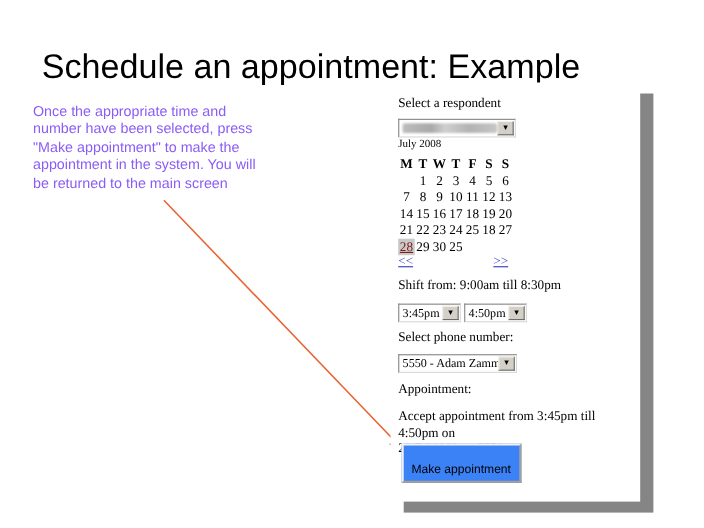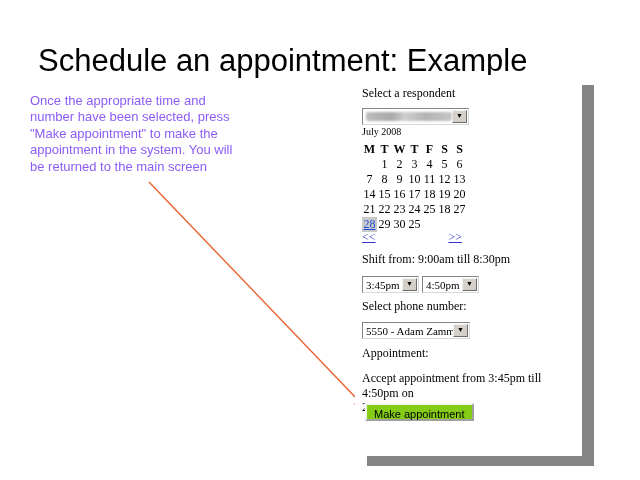--- a/index.html
+++ b/index.html
@@ -48,29 +48,29 @@
     height: 9px; margin-left: 3px; flex: 1;
     background: linear-gradient(90deg,#bdbdbd 0%,#a9a9a9 30%,#cfcfcf 45%,#b3b3b3 70%,#c6c6c6 100%);
     filter: blur(1.2px); border-radius: 2px;
   }
 
   .cal { position: absolute; left: 7px; top: 51px; width: 106px; }
   .cal-title { text-align: left; font-size: 10px; height: 15px; }
   .cal table { border-collapse: collapse; margin-top: 1px; }
   .cal td, .cal th { width: 15px; height: 15px; text-align: center; font-size: 12px; padding: 0; font-family: "Liberation Serif", serif; }
   .cal th { font-weight: bold; }
-  .cal td.sel { background: #c9c9c9; color: #1d4ed8; text-decoration: underline; }
+  .cal td.sel { background: #c9c9c9; color: #7f1d1d; text-decoration: underline; }
   .cal-nav { position: absolute; left: 7px; top: 155px; width: 100px; display: flex; justify-content: space-between; }
   a.navlink { color: #3333cc; text-decoration: underline; font-size: 12px; font-family: "Liberation Serif", serif; cursor: pointer; }
 
   .confirm { position: absolute; left: 7px; top: 296px; width: 216px; line-height: 14.5px; }
 
   .mk-btn {
-    position: absolute; left: 10px; top: 328px; height: 18px; padding: 3px 7px;
-    background: #84cc16; border: 2px outset #f5f3ef;
+    position: absolute; left: 10px; top: 328px; height: 18px; padding: 16px 7px;
+    background: #3b82f6; border: 2px outset #f5f3ef;
     font-family: "Liberation Sans", sans-serif; font-size: 11px; color: #000; cursor: pointer;
   }
 </style>
 </head>
 <body>
 
 <div class="slide">
 
   <h1 class="slide-title">Schedule an appointment: Example</h1>
 

